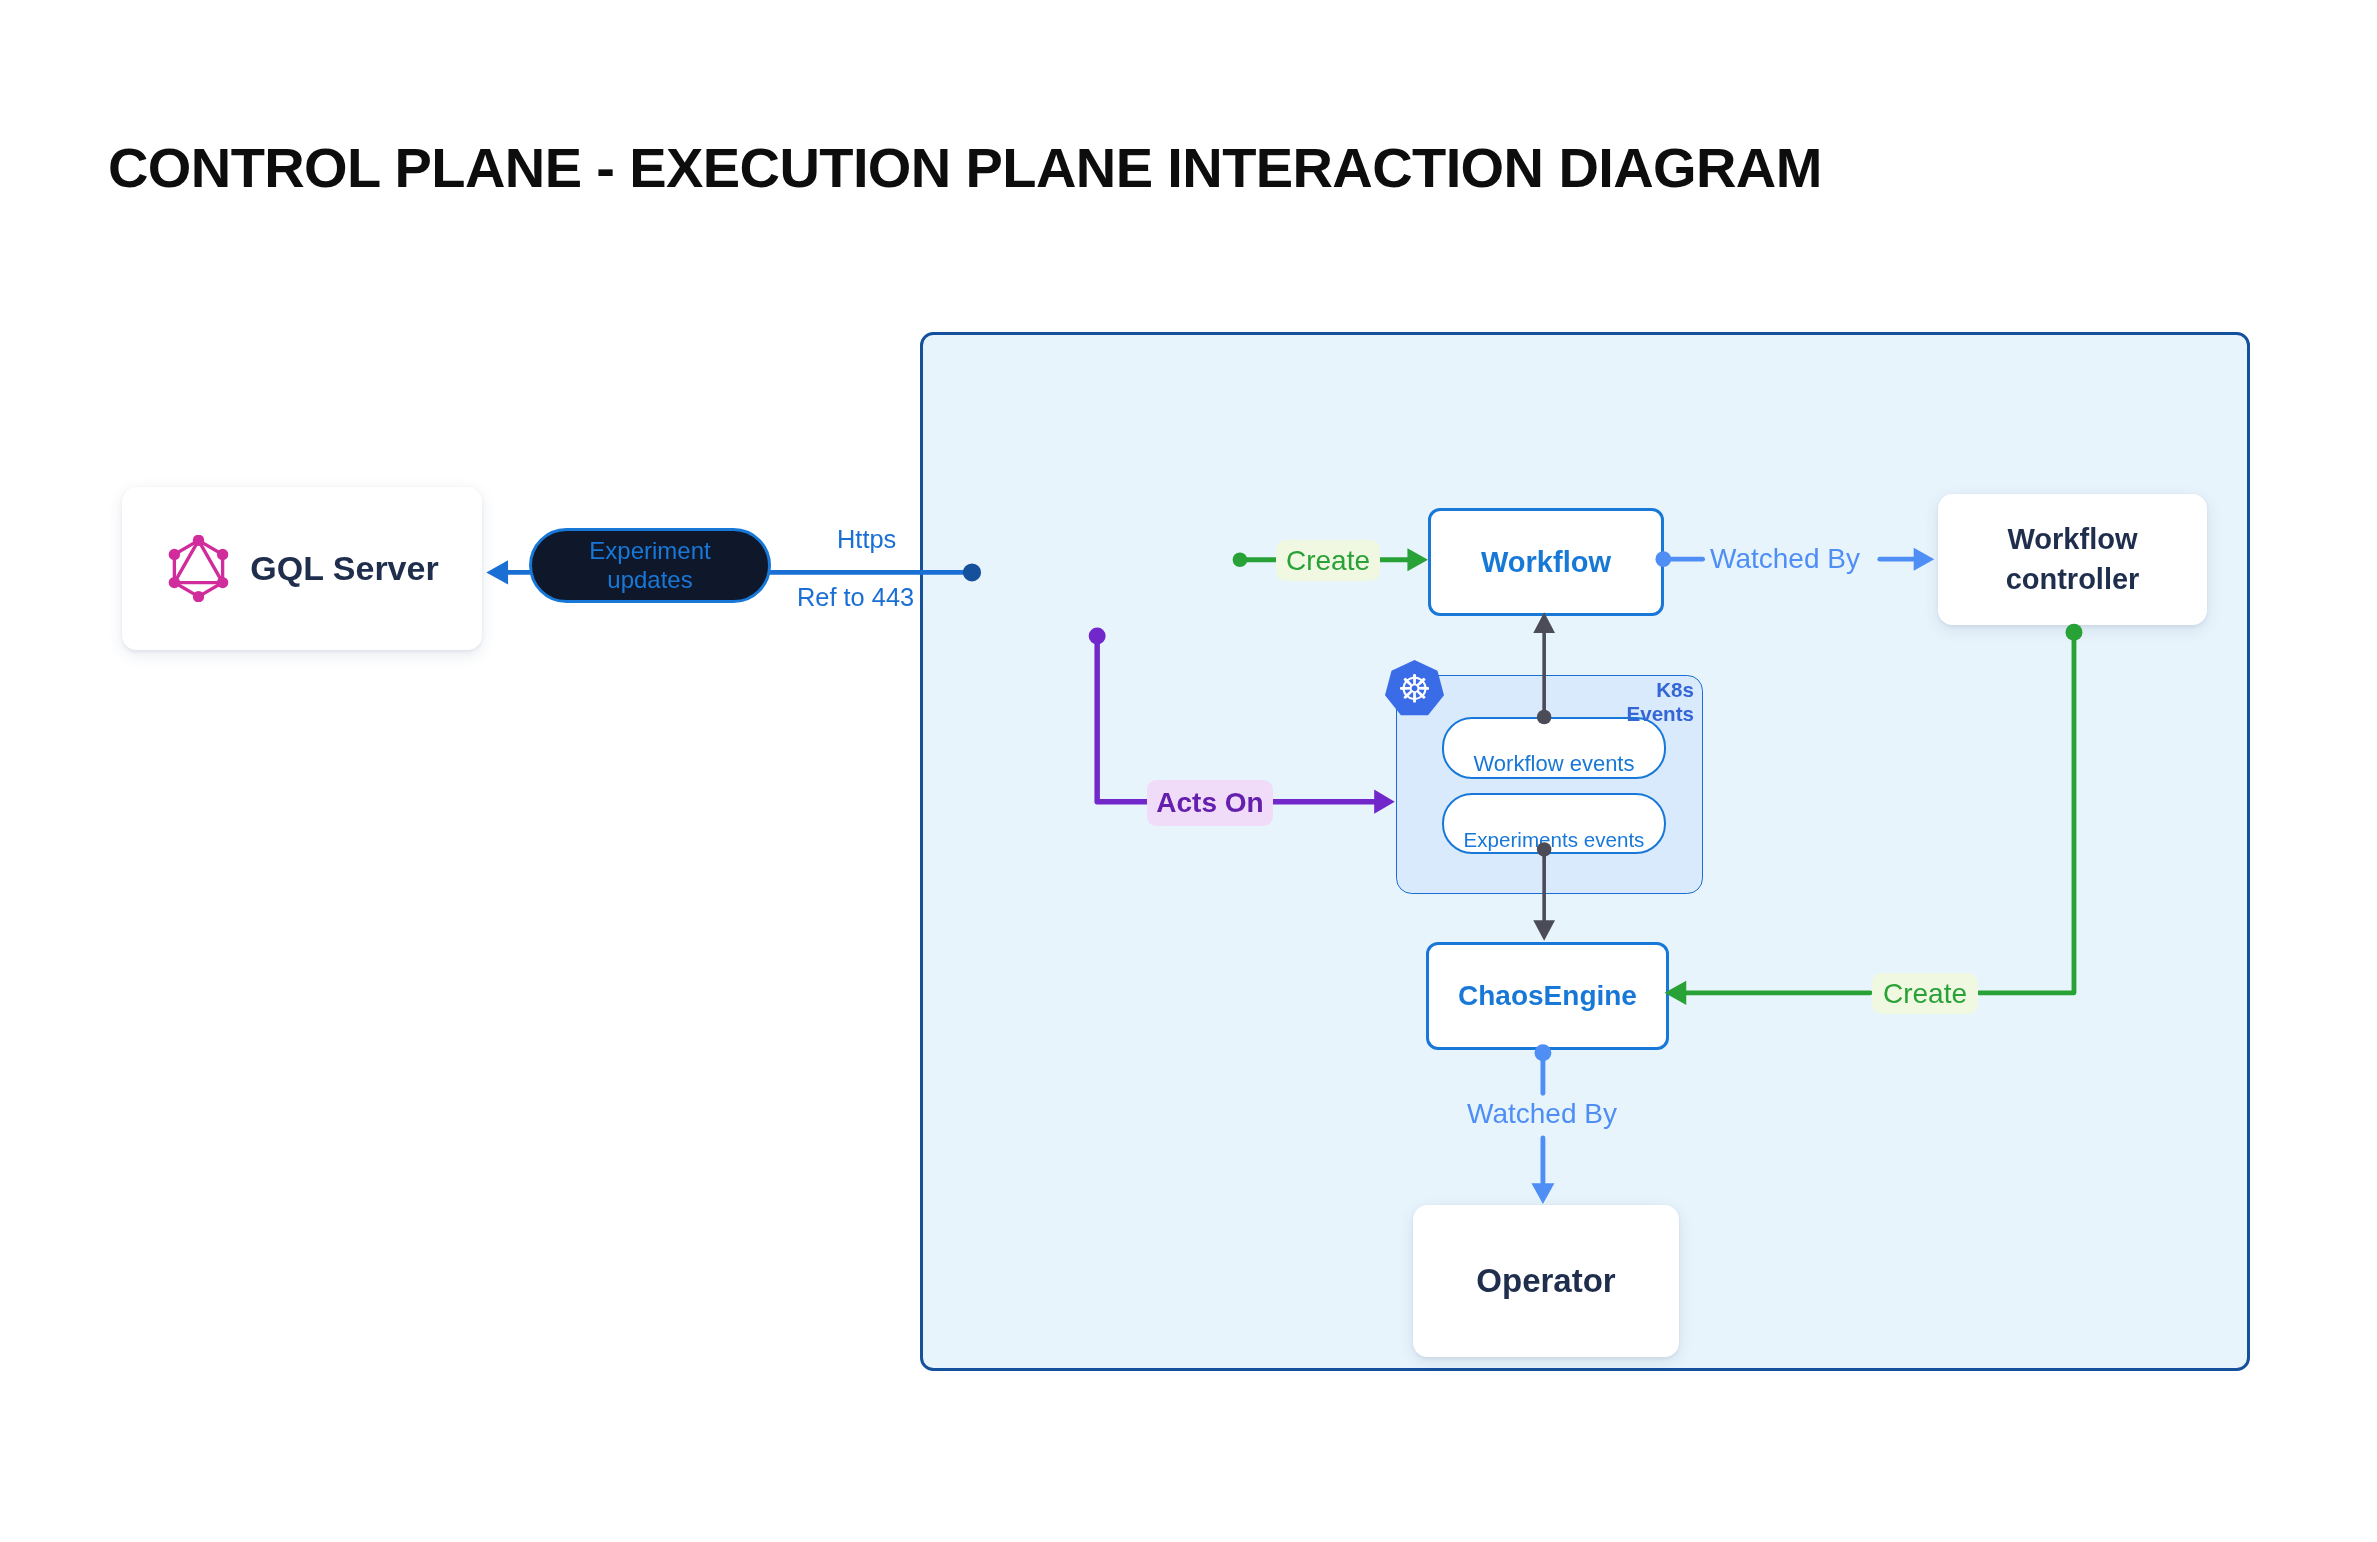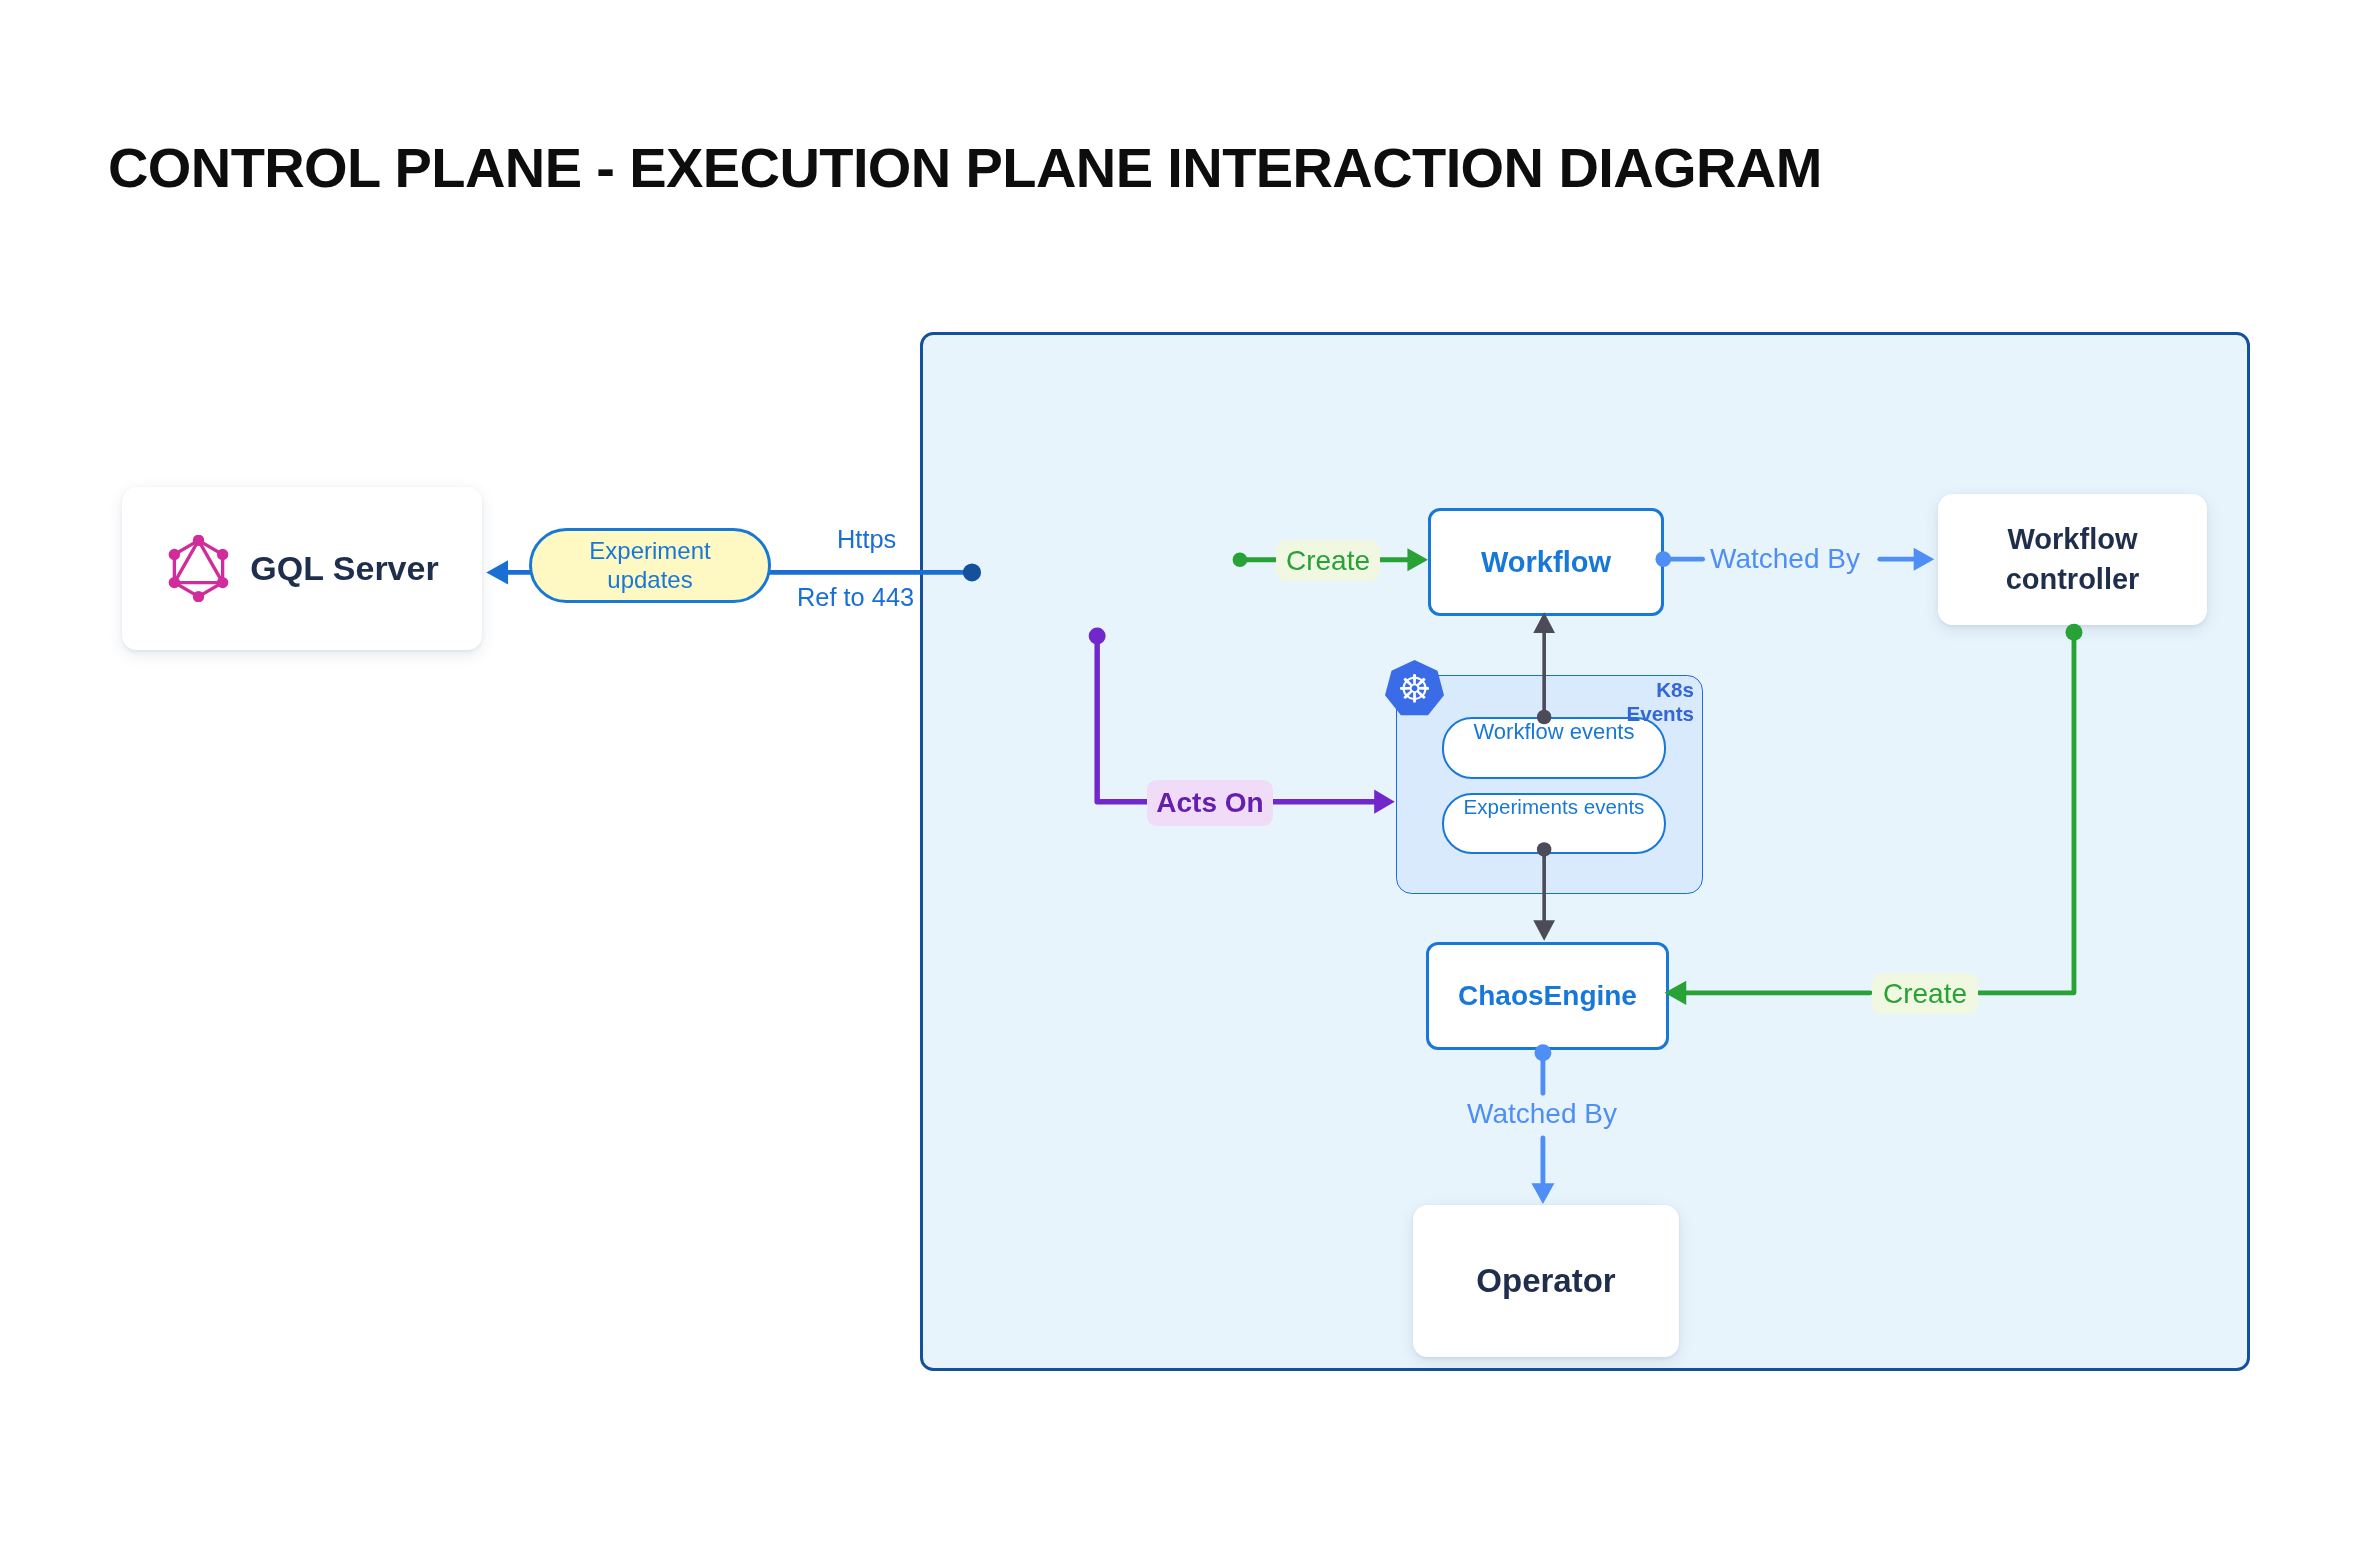--- a/index.html
+++ b/index.html
@@ -35,26 +35,26 @@
   
   .k8s-box{position:absolute;left:1396px;top:667px;width:305px;height:217px;
            background:#d8eafb;border:1.8px solid #1b6ed3;border-radius:15.7px;z-index:8;}
   .k8s-title{position:absolute;left:1591px;top:670px;width:103px;text-align:right;
            font-size:20.6px;font-weight:700;color:#3566d6;z-index:12;}
   .k8s-logo{position:absolute;left:1385px;top:652px;width:59px;height:57px;background:#3a6ce8;
            clip-path:polygon(50% 0%,89% 19%,100% 62%,73% 97%,27% 97%,0% 62%,11% 19%);
            display:flex;align-items:center;justify-content:center;z-index:13;}
   .k8s-logo span{color:#ffffff;font-size:38px;line-height:1;}
   .event-pill{position:absolute;background:#ffffff;border:2.4px solid #1878d8;border-radius:30px;
-           display:flex;align-items:flex-start;justify-content:center;color:#1878d8;font-weight:500;z-index:10;}
+           display:flex;align-items:flex-end;justify-content:center;color:#1878d8;font-weight:500;z-index:10;}
   .pill-workflow-events{left:1442px;top:709px;width:220px;height:58px;font-size:22px;}
   .pill-experiments-events{left:1442px;top:785px;width:220px;height:57px;font-size:20.6px;}
 
   
-  .callout-pill{position:absolute;left:529px;top:520px;width:236px;height:69px;background:#fef9c3;
+  .callout-pill{position:absolute;left:529px;top:520px;width:236px;height:69px;background:#0f172a;
            border:3px solid #1878d8;border-radius:38px;display:flex;flex-direction:column;
            align-items:center;justify-content:center;color:#1878d8;font-size:24px;font-weight:500;
            line-height:1.18;z-index:25;}
 
   
   .edge-text{position:absolute;font-weight:500;white-space:nowrap;z-index:30;}
   .lbl-https{left:837px;top:517px;font-size:25.4px;color:#1a6fd4;}
   .lbl-ref{left:797px;top:575px;font-size:25.4px;color:#1a6fd4;}
   .lbl-watched-top{left:1710px;top:535px;font-size:28px;color:#4e8ef5;}
   .lbl-watched-bottom{left:1467px;top:1090px;font-size:28px;color:#4e8ef5;}

